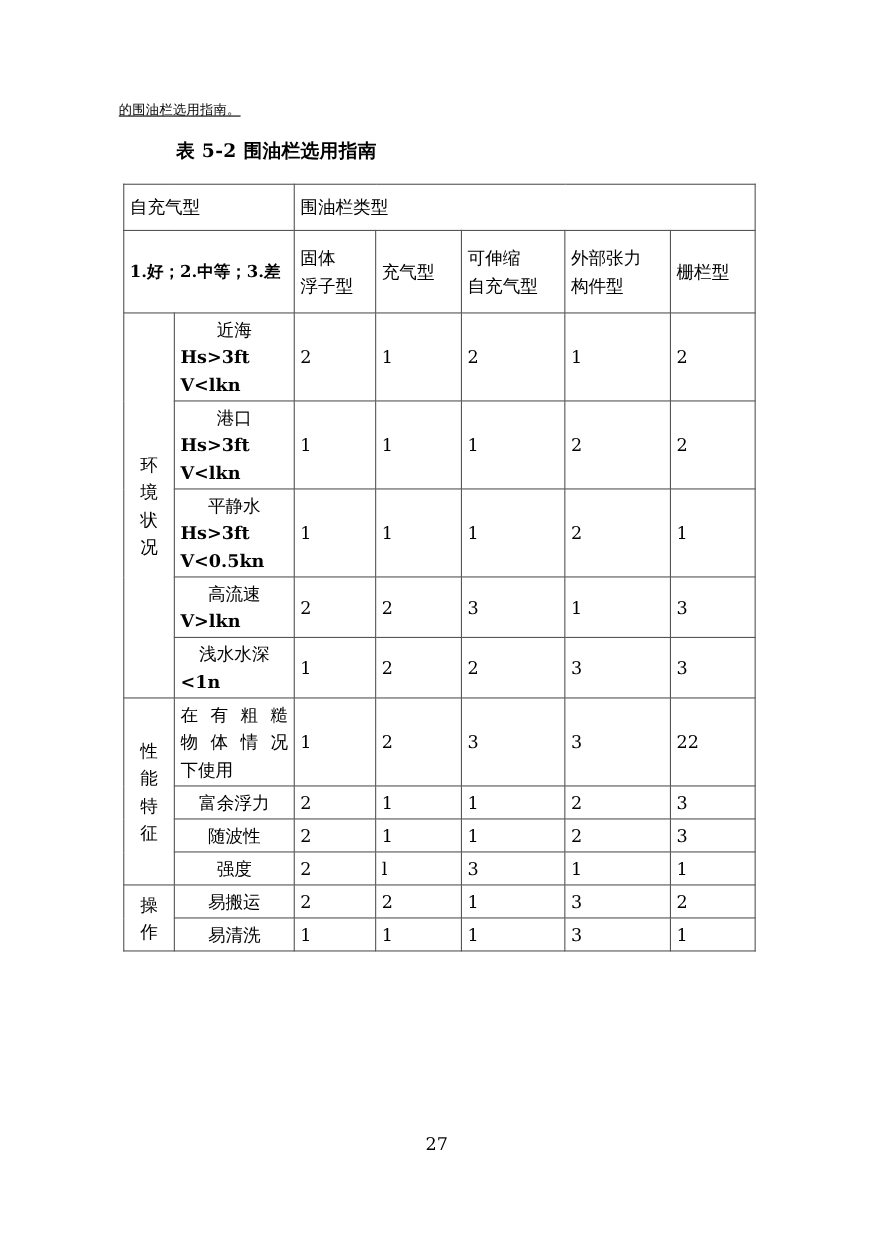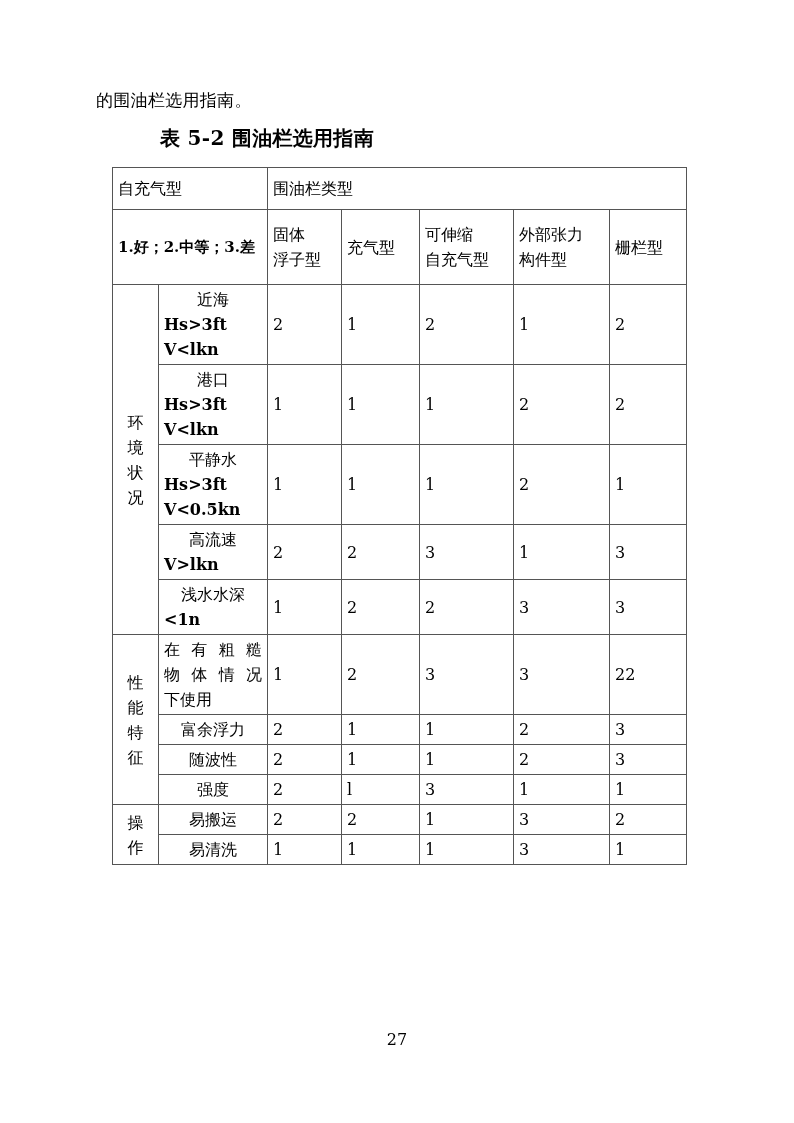--- a/index.html
+++ b/index.html
@@ -18,34 +18,35 @@
   .page {
     position: absolute;
     left: 0; top: 0;
     width: 794px;
     height: 1123px;
   }
 
   
   .intro-line {
     position: absolute;
-    left: 96px;
+    left: 108px;
     top: 88px;
-    font-size: 17px;
+    font-size: 12px;
     line-height: 24px;
     letter-spacing: 0.3px;
     white-space: nowrap;
+    text-decoration: underline;
   }
 
   
   .table-caption {
     position: absolute;
     left: 160px;
     top: 126px;
-    font-size: 20px;
+    font-size: 17px;
     font-weight: bold;
     line-height: 24px;
     letter-spacing: 0.3px;
     white-space: nowrap;
   }
 
   
   .table-wrap {
     position: absolute;
     left: 112px;

